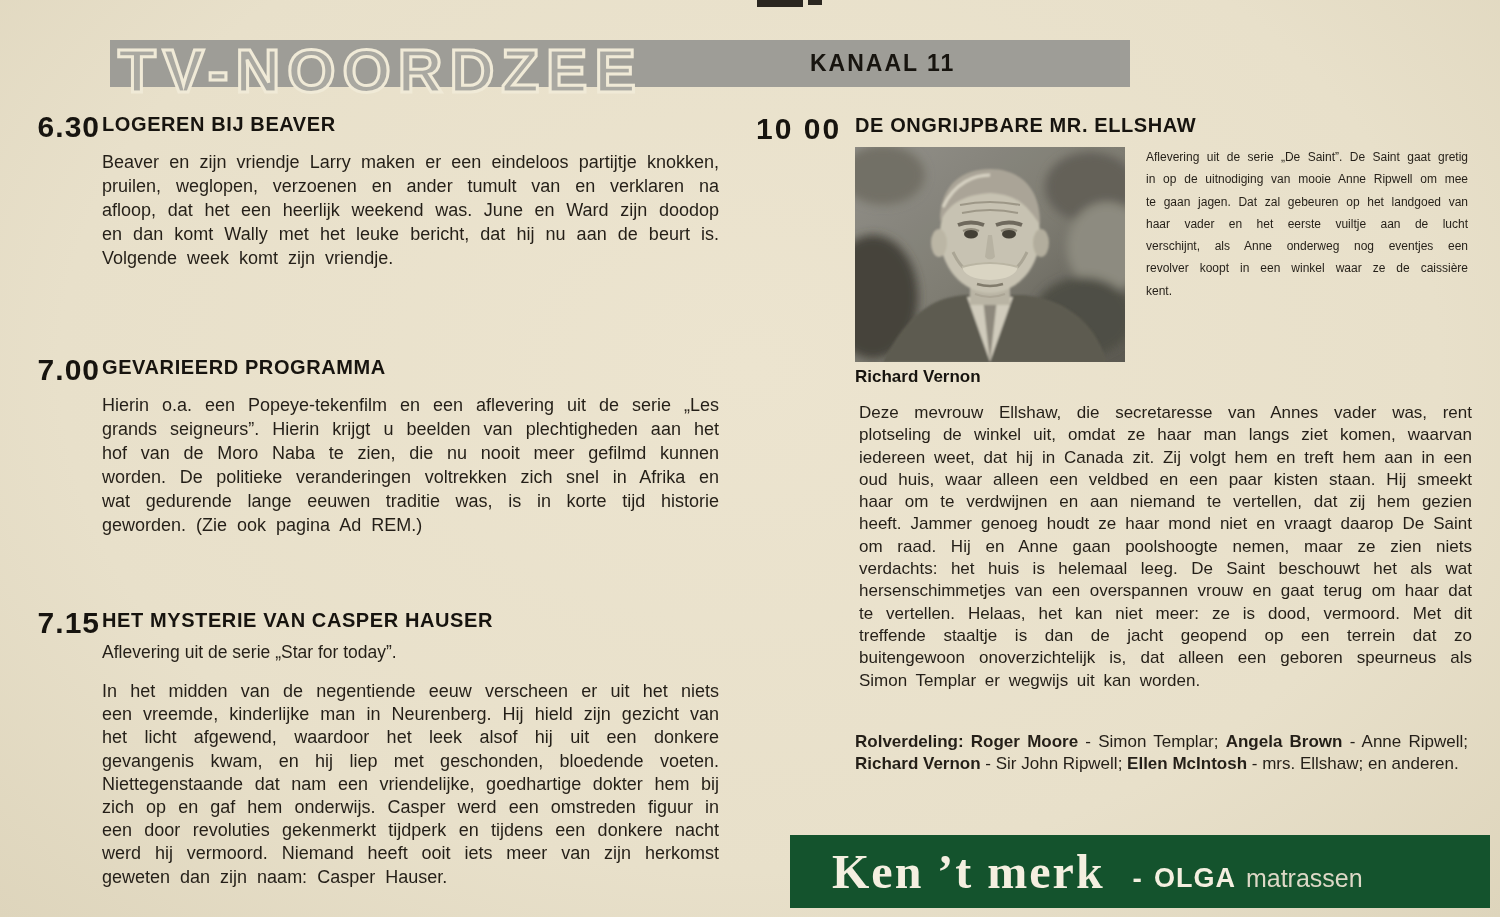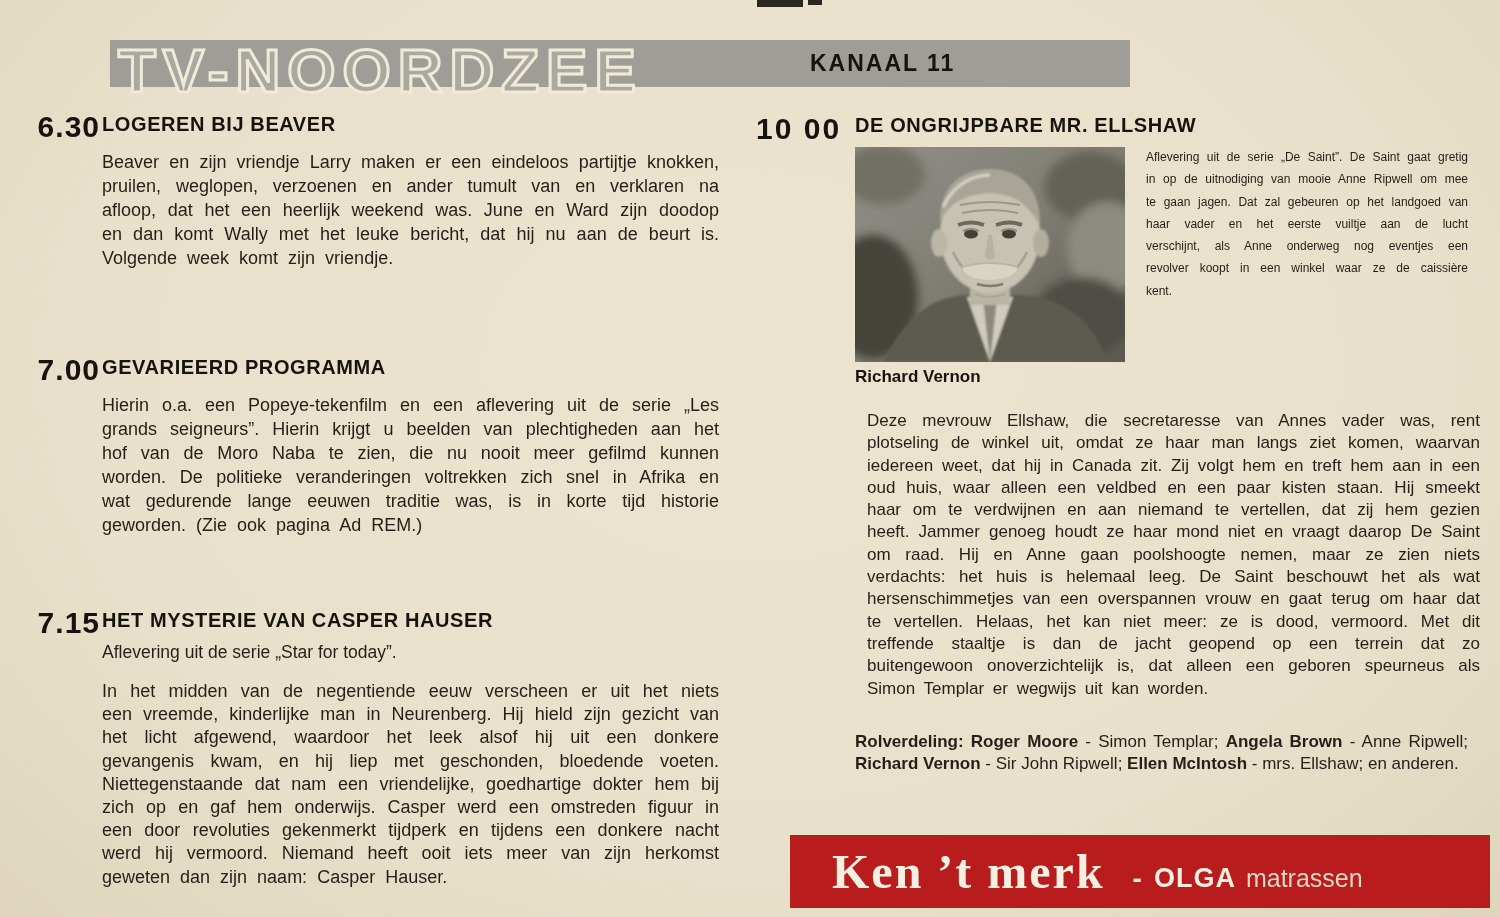--- a/index.html
+++ b/index.html
@@ -29,25 +29,25 @@
   .p1{top:113px;} .p2{top:356px;} .p3{top:609px;height:308px;overflow:hidden;}
   .prog h2, .r-title{font-size:20px;font-weight:bold;letter-spacing:.6px;margin:0;line-height:22px;color:#17140f;}
   .prog .sub{margin:10px 0 0 0;font-size:17.5px;line-height:22px;}
   .prog .body{margin:15px 0 0 0;font-size:18px;line-height:24px;text-align:justify;word-spacing:5px;}
   .p3 .body{margin-top:17px;line-height:23.2px;}
 
   .r-title{position:absolute;left:855px;top:114px;width:615px;}
   .photo{position:absolute;left:855px;top:147px;width:270px;height:215px;box-shadow:0 0 0 1px #6c695e inset;}
   .caption{position:absolute;left:855px;top:367px;font-size:17px;font-weight:bold;color:#17140f;}
   .intro{position:absolute;left:1146px;top:146px;width:322px;font-size:12px;line-height:22.3px;text-align:justify;word-spacing:4px;margin:0;}
-  .body-r{position:absolute;left:855px;top:398px;width:613px;font-size:17px;line-height:22.3px;text-align:justify;word-spacing:4px;margin:12px;}
+  .body-r{position:absolute;left:855px;top:398px;width:613px;font-size:17px;line-height:22.3px;text-align:justify;word-spacing:4px;margin:4px;}
   .cast{position:absolute;left:855px;top:731px;width:613px;font-size:17px;line-height:22.3px;text-align:justify;margin:0;}
   .cast .b{font-weight:bold;}
 
-  .ad{position:absolute;left:790px;top:835px;width:700px;height:73px;background:#b91c1c;color:#f4efe0;display:flex;align-items:center;}
+  .ad{position:absolute;left:790px;top:835px;width:700px;height:73px;background:#14532d;color:#f4efe0;display:flex;align-items:center;}
   .ad-main{font-family:"Liberation Serif", serif;font-weight:bold;font-size:48px;margin-left:42px;letter-spacing:2px;white-space:nowrap;}
   .ad-dash{font-size:28px;font-weight:bold;margin:14px 12px 0 28px;}
   .ad-olga{font-size:27px;font-weight:bold;letter-spacing:1px;margin-top:14px;}
   .ad-prod{font-size:25px;margin:14px 0 0 10px;color:#ddd8c6;}
 </style>
 </head>
 <body>
 
 <div>
 

